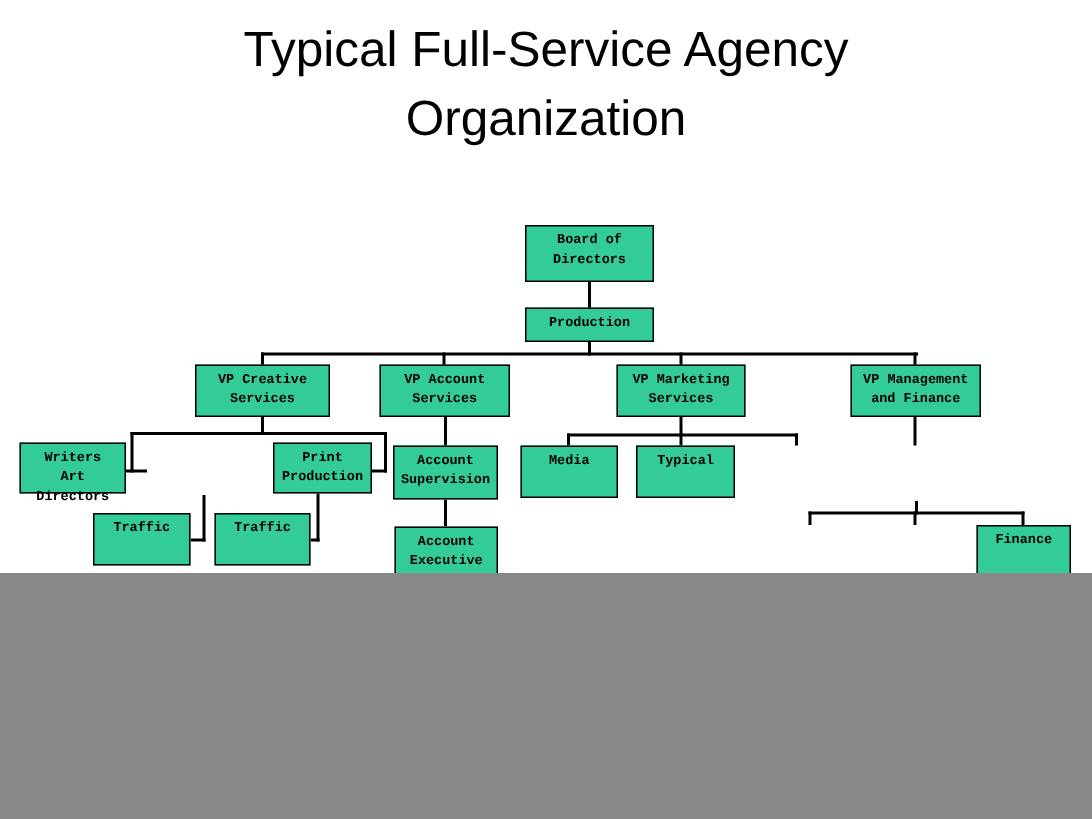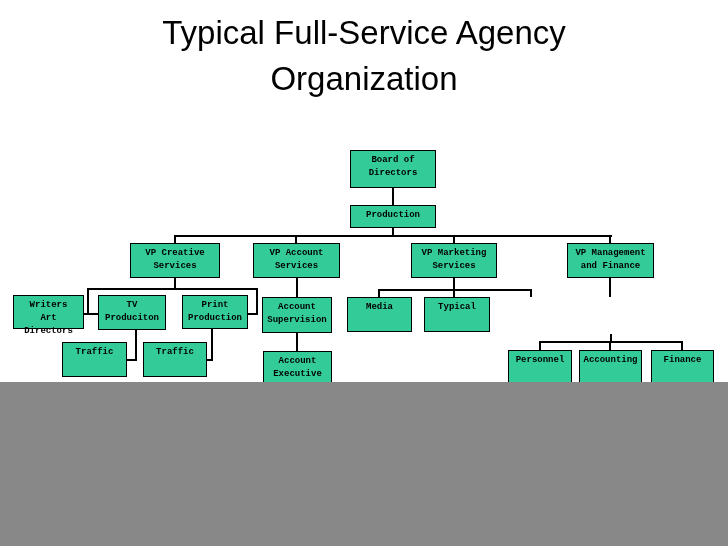--- a/index.html
+++ b/index.html
@@ -121,24 +121,20 @@
     </div>
     <div class="node" style="left:567px;top:243px;width:87px;height:35px">
       <span>VP Management
 and Finance</span>
     </div>
 
     <div class="node" style="left:13px;top:295px;width:71px;height:34px">
       <span>Writers
 Art Directors</span>
     </div>
-    <div class="node" style="left:98px;top:295px;width:68px;height:35px">
-      <span>TV
-Produciton</span>
-    </div>
     <div class="node" style="left:182px;top:295px;width:66px;height:34px">
       <span>Print
 Production</span>
     </div>
     <div class="node" style="left:262px;top:297px;width:70px;height:36px">
       <span>Account
 Supervision</span>
     </div>
     <div class="node" style="left:347px;top:297px;width:65px;height:35px">
       <span>Media</span>
@@ -150,24 +146,18 @@
     <div class="node" style="left:62px;top:342px;width:65px;height:35px">
       <span>Traffic</span>
     </div>
     <div class="node" style="left:143px;top:342px;width:64px;height:35px">
       <span>Traffic</span>
     </div>
     <div class="node" style="left:263px;top:351px;width:69px;height:36px">
       <span>Account
 Executive</span>
     </div>
-    <div class="node" style="left:508px;top:350px;width:64px;height:37px">
-      <span>Personnel</span>
-    </div>
-    <div class="node" style="left:579px;top:350px;width:63px;height:37px">
-      <span>Accounting</span>
-    </div>
     <div class="node" style="left:651px;top:350px;width:63px;height:37px">
       <span>Finance</span>
     </div>
 
   </div>
 </div>
 
 </body></html>

